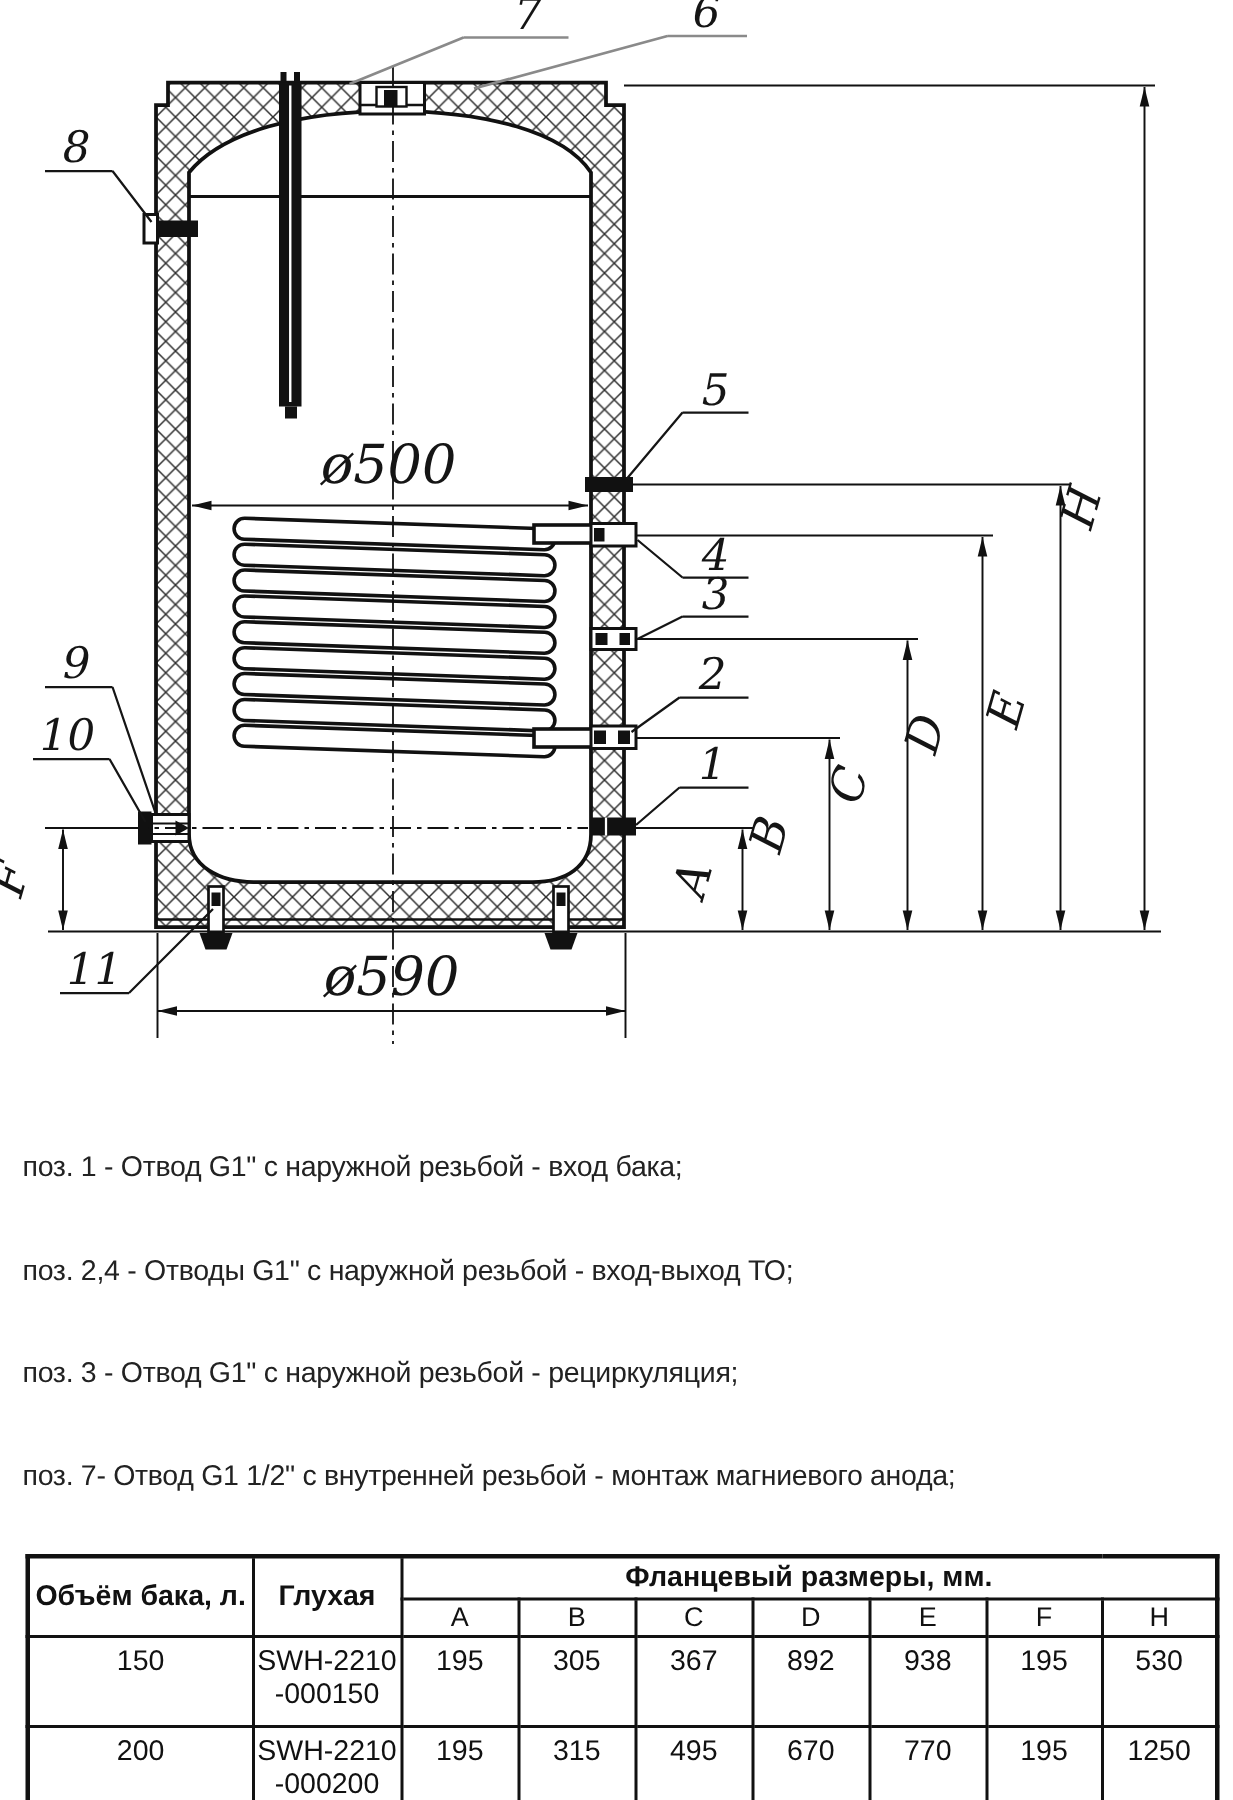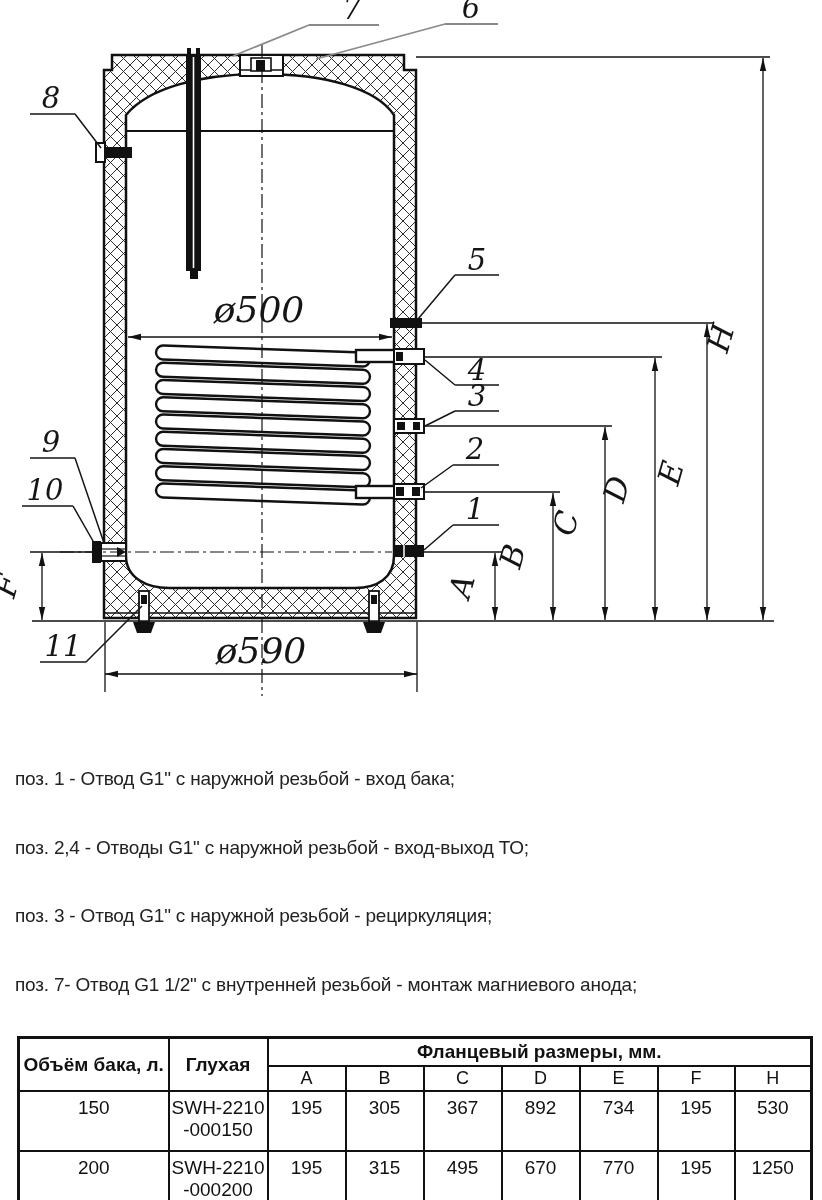--- a/index.html
+++ b/index.html
@@ -268,21 +268,21 @@
       <th class="sub">F</th>
       <th class="sub">H</th>
     </tr>
     <tr class="r1">
       <td>150</td>
       <td class="artikul">SWH-2210-000150</td>
       <td>195</td>
       <td>305</td>
       <td>367</td>
       <td>892</td>
-      <td>734</td>
+      <td>938</td>
       <td>195</td>
       <td>530</td>
     </tr>
     <tr class="r2">
       <td>200</td>
       <td class="artikul">SWH-2210-000200</td>
       <td>195</td>
       <td>315</td>
       <td>495</td>
       <td>670</td>

